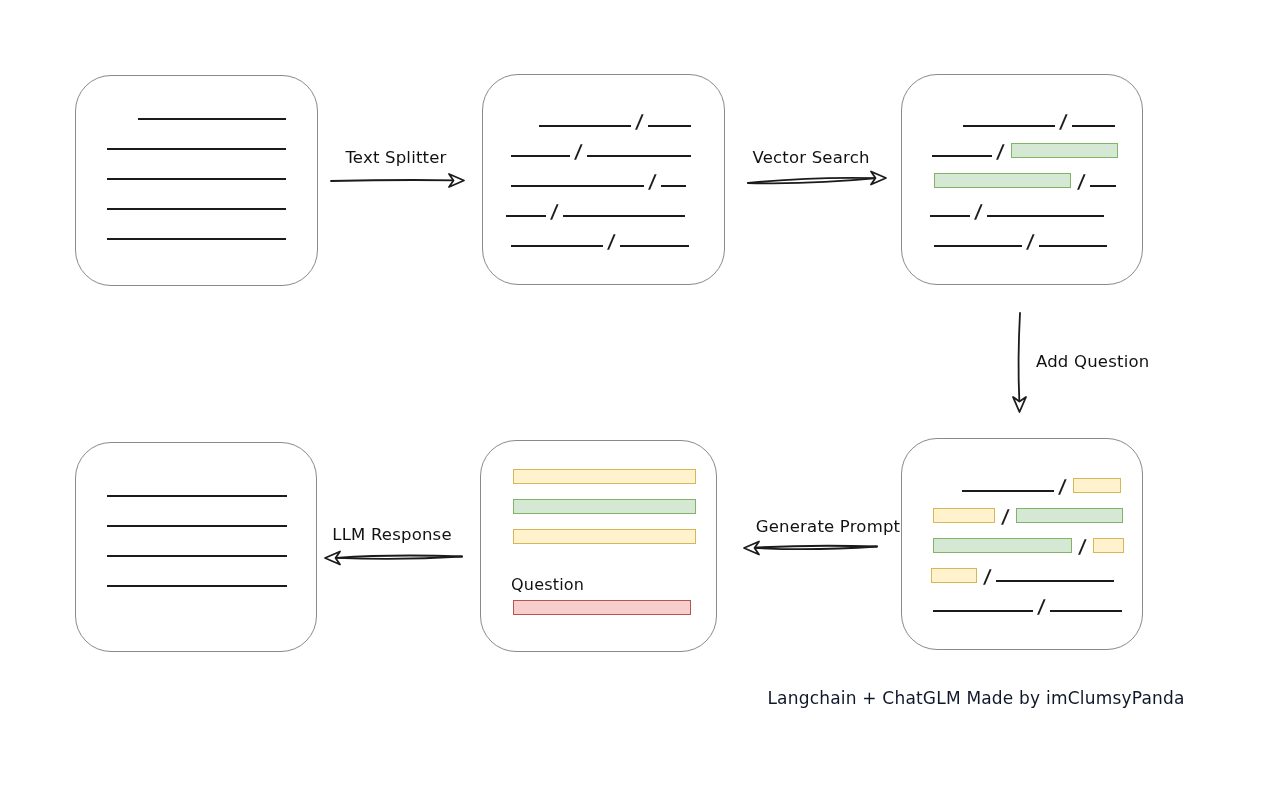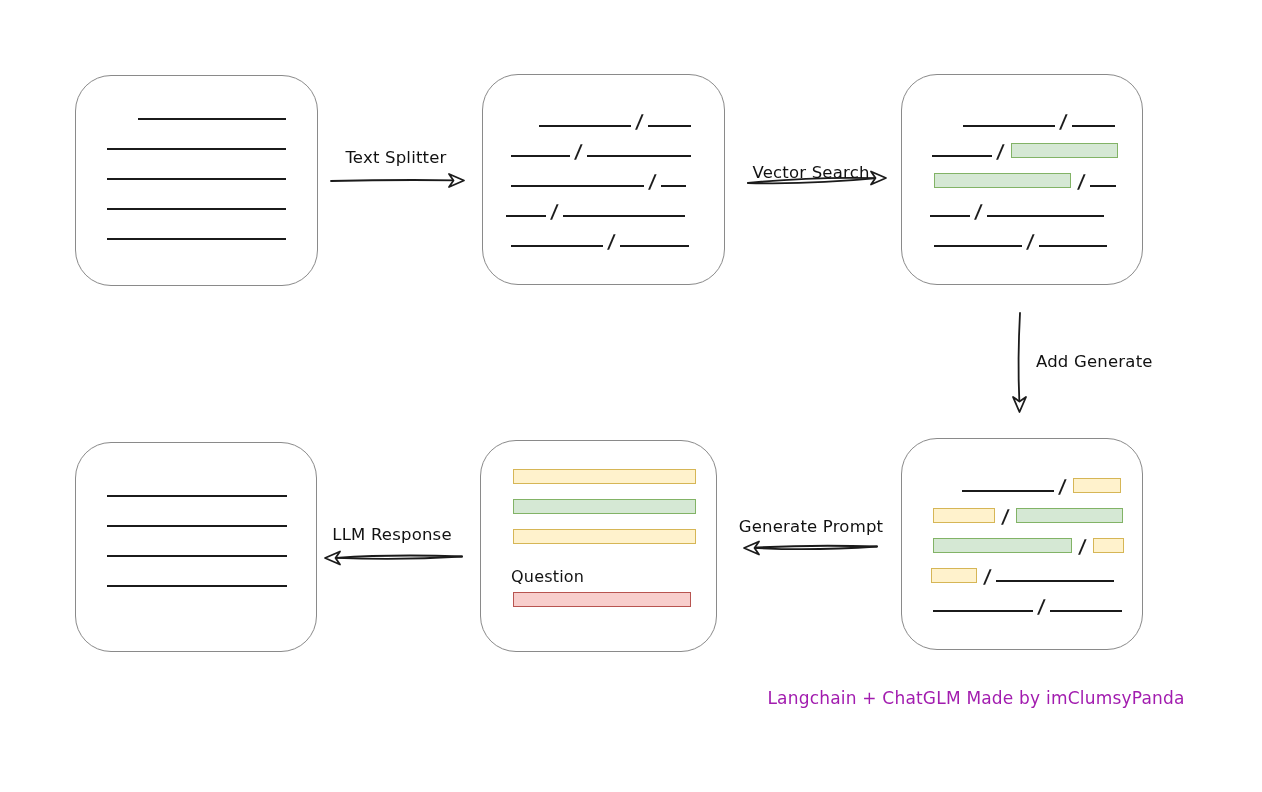--- a/index.html
+++ b/index.html
@@ -22,21 +22,21 @@
   .seg-chunk.green  { background:var(--chunk-green-fill,#d5e8d4);  border-color:var(--chunk-green-stroke,#82b366); }
   .seg-chunk.yellow { background:var(--chunk-yellow-fill,#fff2cc); border-color:var(--chunk-yellow-stroke,#d6b656); }
   .seg-chunk.red    { background:var(--chunk-red-fill,#f8cecc);    border-color:var(--chunk-red-stroke,#b85450); }
   .box-label { font-size:16px; line-height:20px; color:#111; letter-spacing:.2px; }
   .arrow-label {
     position:absolute; font-size:16.5px; line-height:20px; color:#111;
     white-space:nowrap; letter-spacing:.2px;
   }
   .centered { transform:translateX(-50%); }
   .caption {
-    position:absolute; font-size:17px; color:#a21caf; white-space:nowrap;
+    position:absolute; font-size:17px; color:#0f172a; white-space:nowrap;
     letter-spacing:.2px; transform:translateX(-50%);
   }
   .arrows-svg { position:absolute; left:0; top:0; width:1262px; height:792px; }
   .arrows-svg path { fill:none; stroke:var(--ink,#1b1b1b); stroke-width:1.8; stroke-linecap:round; }
   .arrows-svg polygon { fill:#fff; stroke:var(--ink,#1b1b1b); stroke-width:1.8; stroke-linejoin:round; }
 </style>
 </head>
 <body>
 
 <div class="canvas">
@@ -182,21 +182,21 @@
         <div class="row top-align" style="padding-left: 0px;">
           <div class="seg-chunk yellow" style="width: 183px;"></div>
         </div>
         <div class="row top-align" style="padding-left: 0px;">
           <div class="seg-chunk green" style="width: 183px;"></div>
         </div>
         <div class="row top-align" style="padding-left: 0px;">
           <div class="seg-chunk yellow" style="width: 183px;"></div>
         </div>
       </div>
-    <div class="box-label" style="margin-top:8px; margin-bottom:5px;">Question</div>
+    <div class="box-label" style="margin-top:16px; margin-bottom:5px;">Question</div>
     <div>
         <div class="row top-align" style="padding-left: 0px;">
           <div class="seg-chunk red" style="width: 178px;"></div>
         </div>
       </div>
   </div>
 
   <div class="sketchbox" style="left:75px; top:442px; width:242px; height:210px; padding:28px 0 0 31px;">
     <div style="margin-top:-3px;">
         <div class="row" style="padding-left: 0px;">
@@ -208,20 +208,20 @@
         <div class="row" style="padding-left: 0px;">
           <div class="seg-line" style="width: 180px;"></div>
         </div>
         <div class="row" style="padding-left: 0px;">
           <div class="seg-line" style="width: 180px;"></div>
         </div>
       </div>
   </div>
 
   <div class="arrow-label centered" style="left:396px; top:148px;">Text Splitter</div>
-  <div class="arrow-label centered" style="left:811px; top:163px;">Vector Search</div>
-  <div class="arrow-label" style="left:1036px; top:352px;">Add Generate</div>
-  <div class="arrow-label centered" style="left:811px; top:517px;">Generate Prompt</div>
+  <div class="arrow-label centered" style="left:811px; top:148px;">Vector Search</div>
+  <div class="arrow-label" style="left:1036px; top:352px;">Add Question</div>
+  <div class="arrow-label centered" style="left:828px; top:517px;">Generate Prompt</div>
   <div class="arrow-label centered" style="left:392px; top:525px;">LLM Response</div>
 
   <div class="caption" style="left:976px; top:688px;">Langchain + ChatGLM Made by imClumsyPanda</div>
 
 </div>
 
 </body></html>

